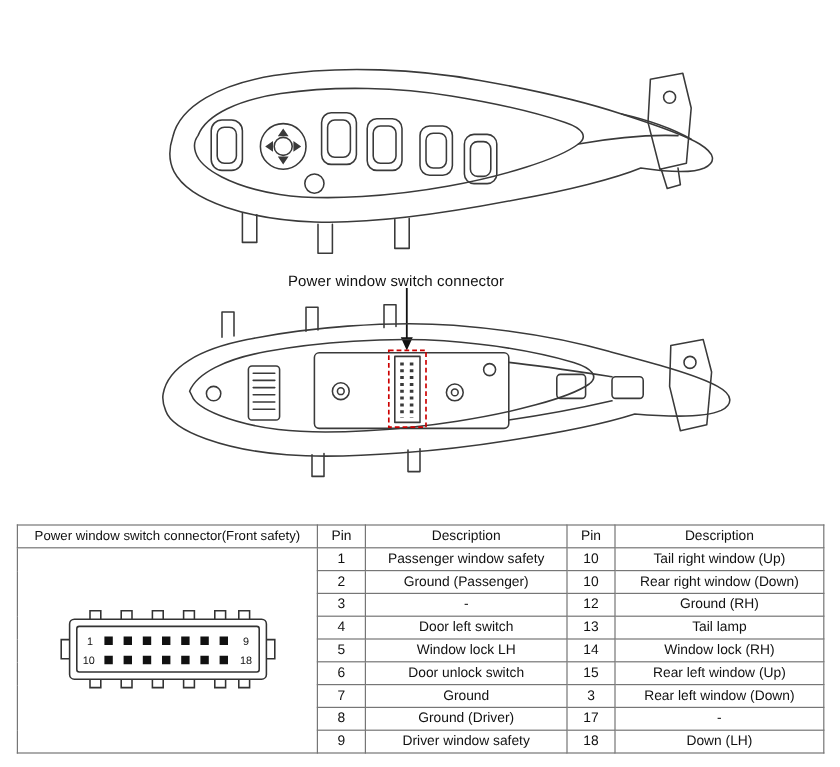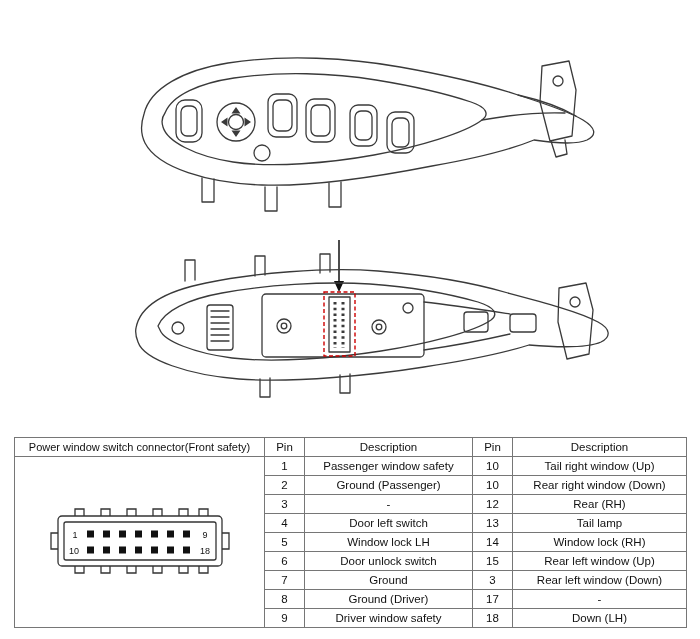--- a/index.html
+++ b/index.html
@@ -57,20 +57,21 @@
       <path d="M408,45 C430,50 452,58 466,66"></path>
       <path d="M92,128 L92,152 M104,129 L104,152 M92,152 L104,152"></path>
       <path d="M155,137 L155,161 M167,137 L167,161 M155,161 L167,161"></path>
       <path d="M219,133 L219,157 M231,132 L231,157 M219,157 L231,157"></path>
       <path d="M432,16 L459,11 L466,40 L462,86 L440,91 L430,52 Z"></path>
       <circle cx="448" cy="31" r="5"></circle>
       <path d="M441,91 L446,107 L457,104 L455,90"></path>
     </g>
   </svg>
 
+  <div class="callout-label">Power window switch connector</div>
 
   <svg class="pointer-arrow" width="16" height="54" viewBox="0 0 16 54">
     <line x1="8" y1="0" x2="8" y2="42" stroke="#111111" stroke-width="1.5"></line>
     <polygon points="8,52 3,41 13,41" fill="#111111"></polygon>
   </svg>
 
   <svg class="illustration" style="left:112px; top:250px" width="532" height="158" viewBox="0 0 532 158">
     <g fill="none" stroke="#3a3a3a" stroke-width="1.3" stroke-linejoin="round" stroke-linecap="round">
       <path d="M73,31 L73,10 L83,10 L83,30"></path>
       <path d="M143,26 L143,6 L153,6 L153,25"></path>
@@ -143,21 +144,21 @@
       <tr>
         <td>2</td>
         <td>Ground (Passenger)</td>
         <td>10</td>
         <td>Rear right window (Down)</td>
       </tr>
       <tr>
         <td>3</td>
         <td>-</td>
         <td>12</td>
-        <td>Rear (RH)</td>
+        <td>Ground (RH)</td>
       </tr>
       <tr>
         <td>4</td>
         <td>Door left switch</td>
         <td>13</td>
         <td>Tail lamp</td>
       </tr>
       <tr>
         <td>5</td>
         <td>Window lock LH</td>

